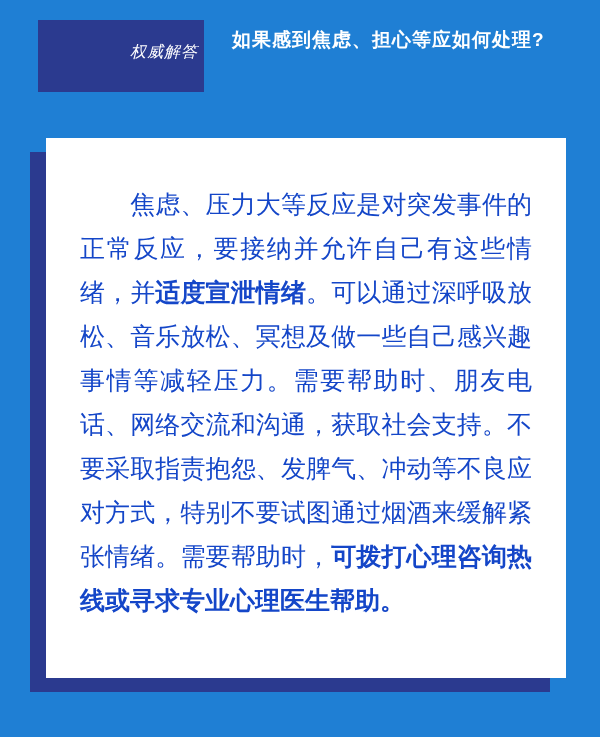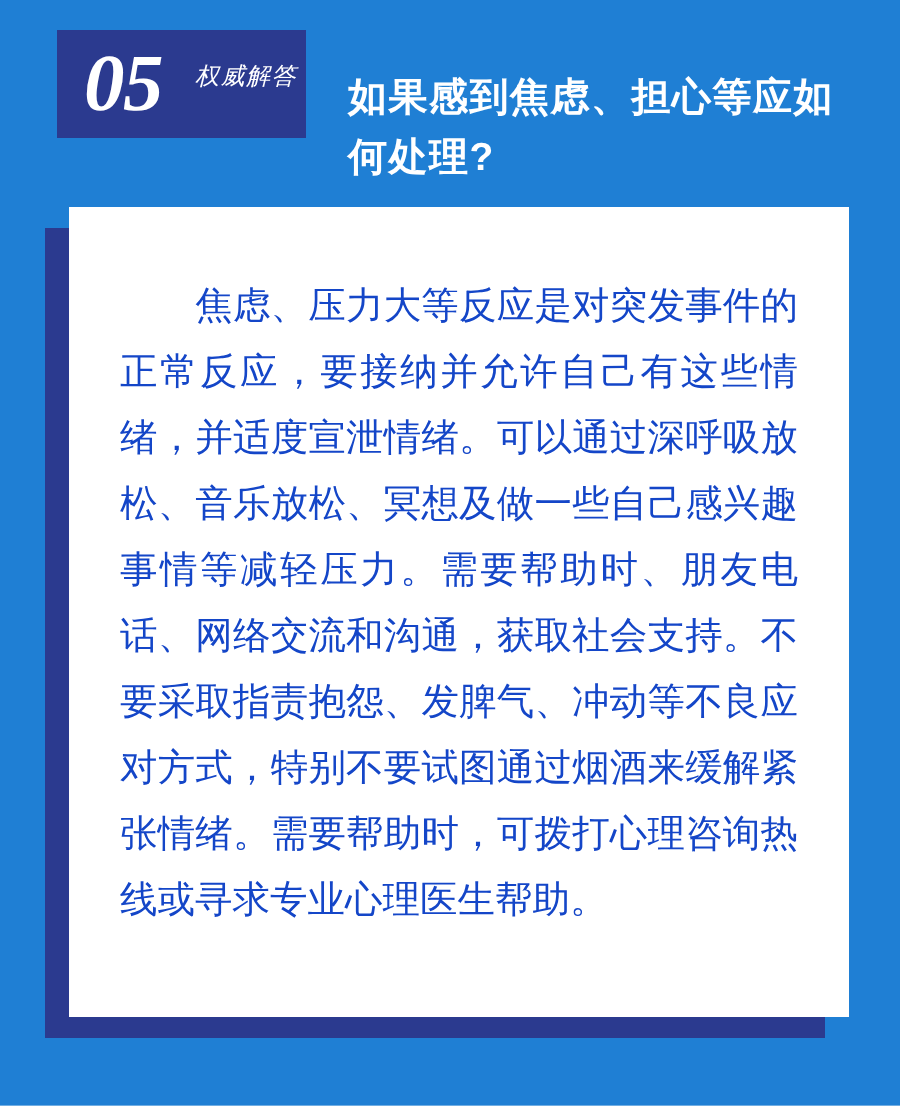--- a/index.html
+++ b/index.html
@@ -58,26 +58,25 @@
     color: #ffffff;
     letter-spacing: 1px;
     font-family: "Liberation Serif", serif;
     font-style: italic;
   }
   .header-title {
     position: absolute;
     left: 232px;
     top: 20px;
     width: 345px;
-    font-size: 26px;
+    font-size: 19px;
     line-height: 40px;
     color: #ffffff;
     font-weight: bold;
     letter-spacing: 1px;
-    margin-top: 24px;
   }
 
   
   .card-shadow {
     position: absolute;
     left: 30px;
     top: 152px;
     width: 520px;
     height: 540px;
     background: #2b3a8f;
@@ -100,31 +99,30 @@
     color: #1446c8;
     text-align: justify;
     text-justify: inter-ideograph;
     letter-spacing: 0px;
   }
   .indent {
     display: inline-block;
     width: 50px;
   }
   .b {
-    font-weight: normal;
+    font-weight: bold;
   }
 </style>
 </head>
 <body>
 
 <div class="page">
 
   <div class="header">
     <div class="badge">
-      <span class="badge-number">05</span>
       <span class="badge-sub">权威解答</span>
     </div>
     <div class="header-title">如果感到焦虑、担心等应如何处理?</div>
   </div>
 
   <div class="card-shadow"></div>
 
   <div class="card">
     <div class="card-body">
       <span class="indent"></span><span id="rich-paragraph"><span>焦虑、压力大等反应是对突发事件的正常反应，要接纳并允许自己有这些情绪，并</span><span class="b">适度宣泄情绪</span><span>。可以通过深呼吸放松、音乐放松、冥想及做一些自己感兴趣事情等减轻压力。需要帮助时、朋友电话、网络交流和沟通，获取社会支持。不要采取指责抱怨、发脾气、冲动等不良应对方式，特别不要试图通过烟酒来缓解紧张情绪。需要帮助时，</span><span class="b">可拨打心理咨询热线或寻求专业心理医生帮助。</span></span>

